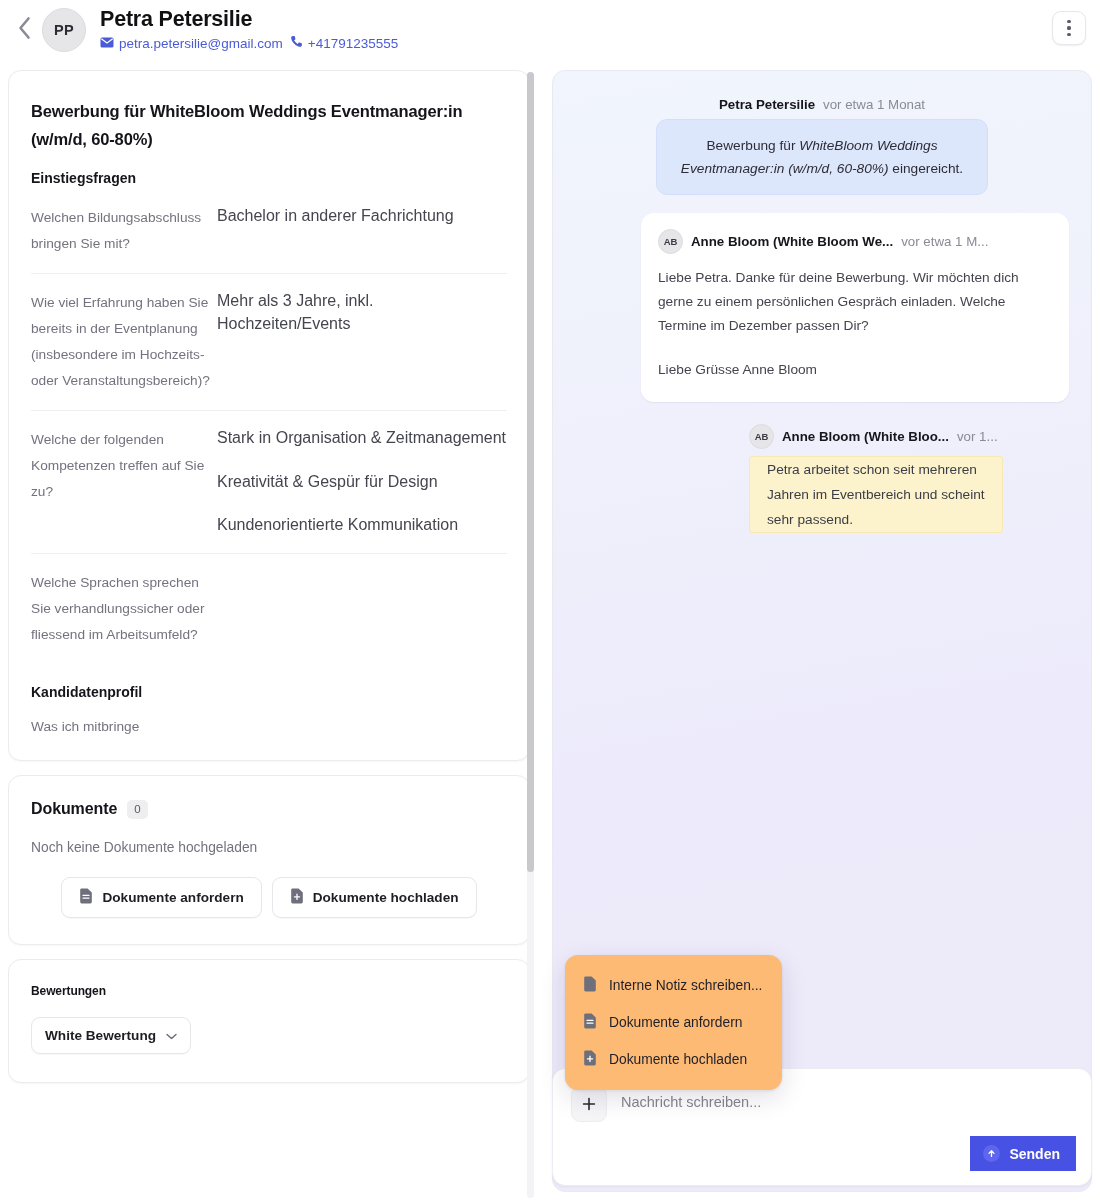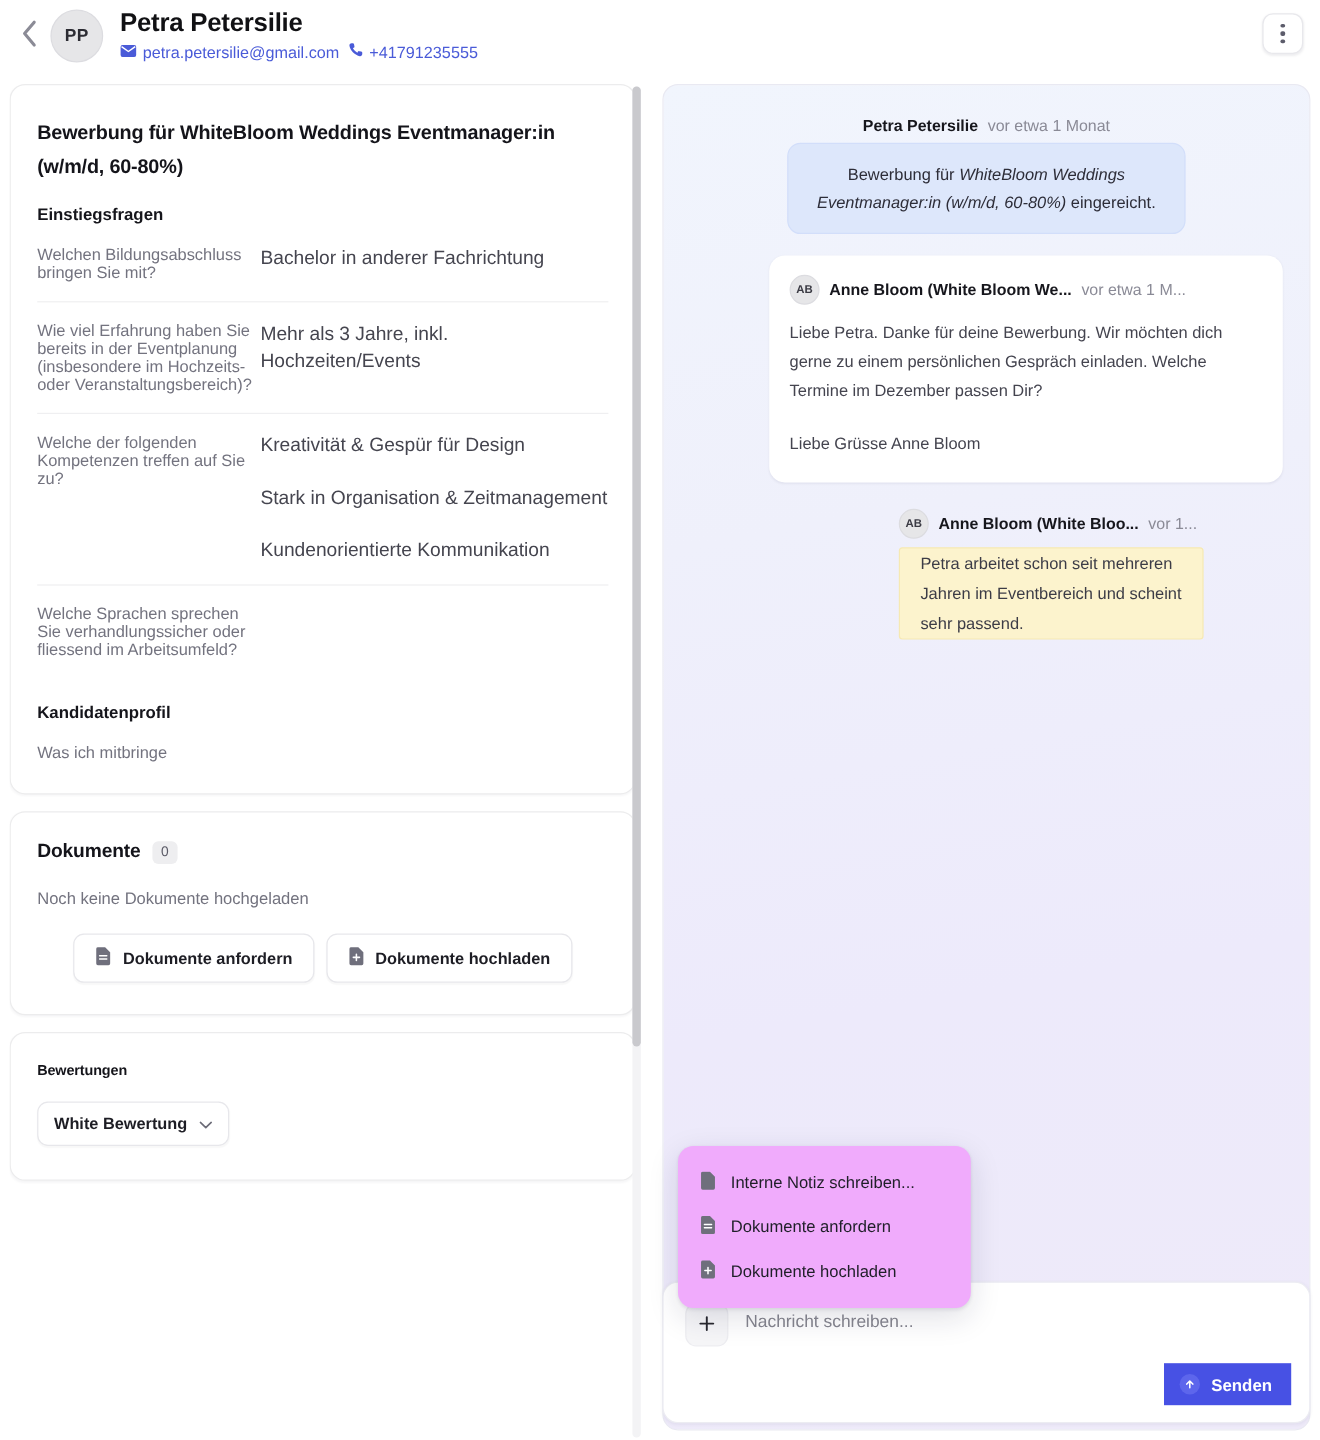--- a/index.html
+++ b/index.html
@@ -63,21 +63,21 @@
     letter-spacing: -0.15px; margin-bottom: 17px;
   }
   .sec-label { font-size: 14px; font-weight: 700; color: #15151b; margin-bottom: 3px; }
 
   .qa-table { width: 100%; border-collapse: collapse; }
   .qa-row > div { padding: 16px 0 16px 0; vertical-align: top; }
   .qa-row { display: flex; border-bottom: 1px solid #efeff1; }
   .qa-row:last-child { border-bottom: none; }
   .qa-q {
     width: 186px; flex: 0 0 186px; font-size: 13.7px; color: #73737f;
-    line-height: 15px; padding: 16px 14px 16px 0;
+    line-height: 26px; padding: 16px 14px 16px 0;
   }
   .qa-a {
     flex: 1 1 auto; font-size: 16px; color: #45454f; line-height: 22.5px;
     padding: 16px 0 16px 0; display: flex; flex-direction: column; gap: 21px;
   }
   .profile-head { font-size: 14px; font-weight: 700; color: #15151b; margin-top: 20px; }
   .profile-sub { font-size: 13.7px; color: #73737f; margin-top: 16px; line-height: 22px; }
 
   .card-docs { padding: 24px 22px 26px 22px; margin-bottom: 14px; }
   .docs-head { display: flex; align-items: center; gap: 10px; }
@@ -150,22 +150,22 @@
   .msg-body p + p { margin-top: 20px; }
 
   .note-block { margin-left: 180px; margin-right: 72px; }
   .bubble-note {
     background: #fcf3cd; border: 1px solid #f6e9b3; border-radius: 3px;
     padding: 0 17px; font-size: 13.7px; line-height: 25px; color: #3c3c46; margin-top: 6px;
   }
 
   
   .popup {
-    position: absolute; left: 565px; top: 955px; width: 244px;
-    background: #f0abfc; border-radius: 13px; padding: 12px 0 12px 0;
+    position: absolute; left: 565px; top: 955px; width: 217px;
+    background: #fdba74; border-radius: 13px; padding: 12px 0 12px 0;
     box-shadow: 0 8px 26px rgba(22,24,60,.13), 0 1px 3px rgba(22,24,60,.09);
     z-index: 40;
   }
   .popup-item {
     display: flex; align-items: center; gap: 12px; padding: 9px 18px;
     font-size: 13.8px; color: #1f1f28; cursor: pointer;
   }
 
   
   .composer {
@@ -257,22 +257,22 @@
         </div>
         <div class="qa-row">
           <div class="qa-q">Wie viel Erfahrung haben Sie bereits in der Eventplanung (insbesondere im Hochzeits- oder Veranstaltungsbereich)?</div>
           <div class="qa-a">
             <div>Mehr als 3 Jahre, inkl. Hochzeiten/Events</div>
           </div>
         </div>
         <div class="qa-row">
           <div class="qa-q">Welche der folgenden Kompetenzen treffen auf Sie zu?</div>
           <div class="qa-a">
+            <div>Stark in Organisation &amp; Zeitmanagement</div>
             <div>Kreativität &amp; Gespür für Design</div>
-            <div>Stark in Organisation &amp; Zeitmanagement</div>
             <div>Kundenorientierte Kommunikation</div>
           </div>
         </div>
         <div class="qa-row">
           <div class="qa-q">Welche Sprachen sprechen Sie verhandlungssicher oder fliessend im Arbeitsumfeld?</div>
         </div>
       </div>
 
       <div class="profile-head">Kandidatenprofil</div>
       <div class="profile-sub">Was ich mitbringe</div>

